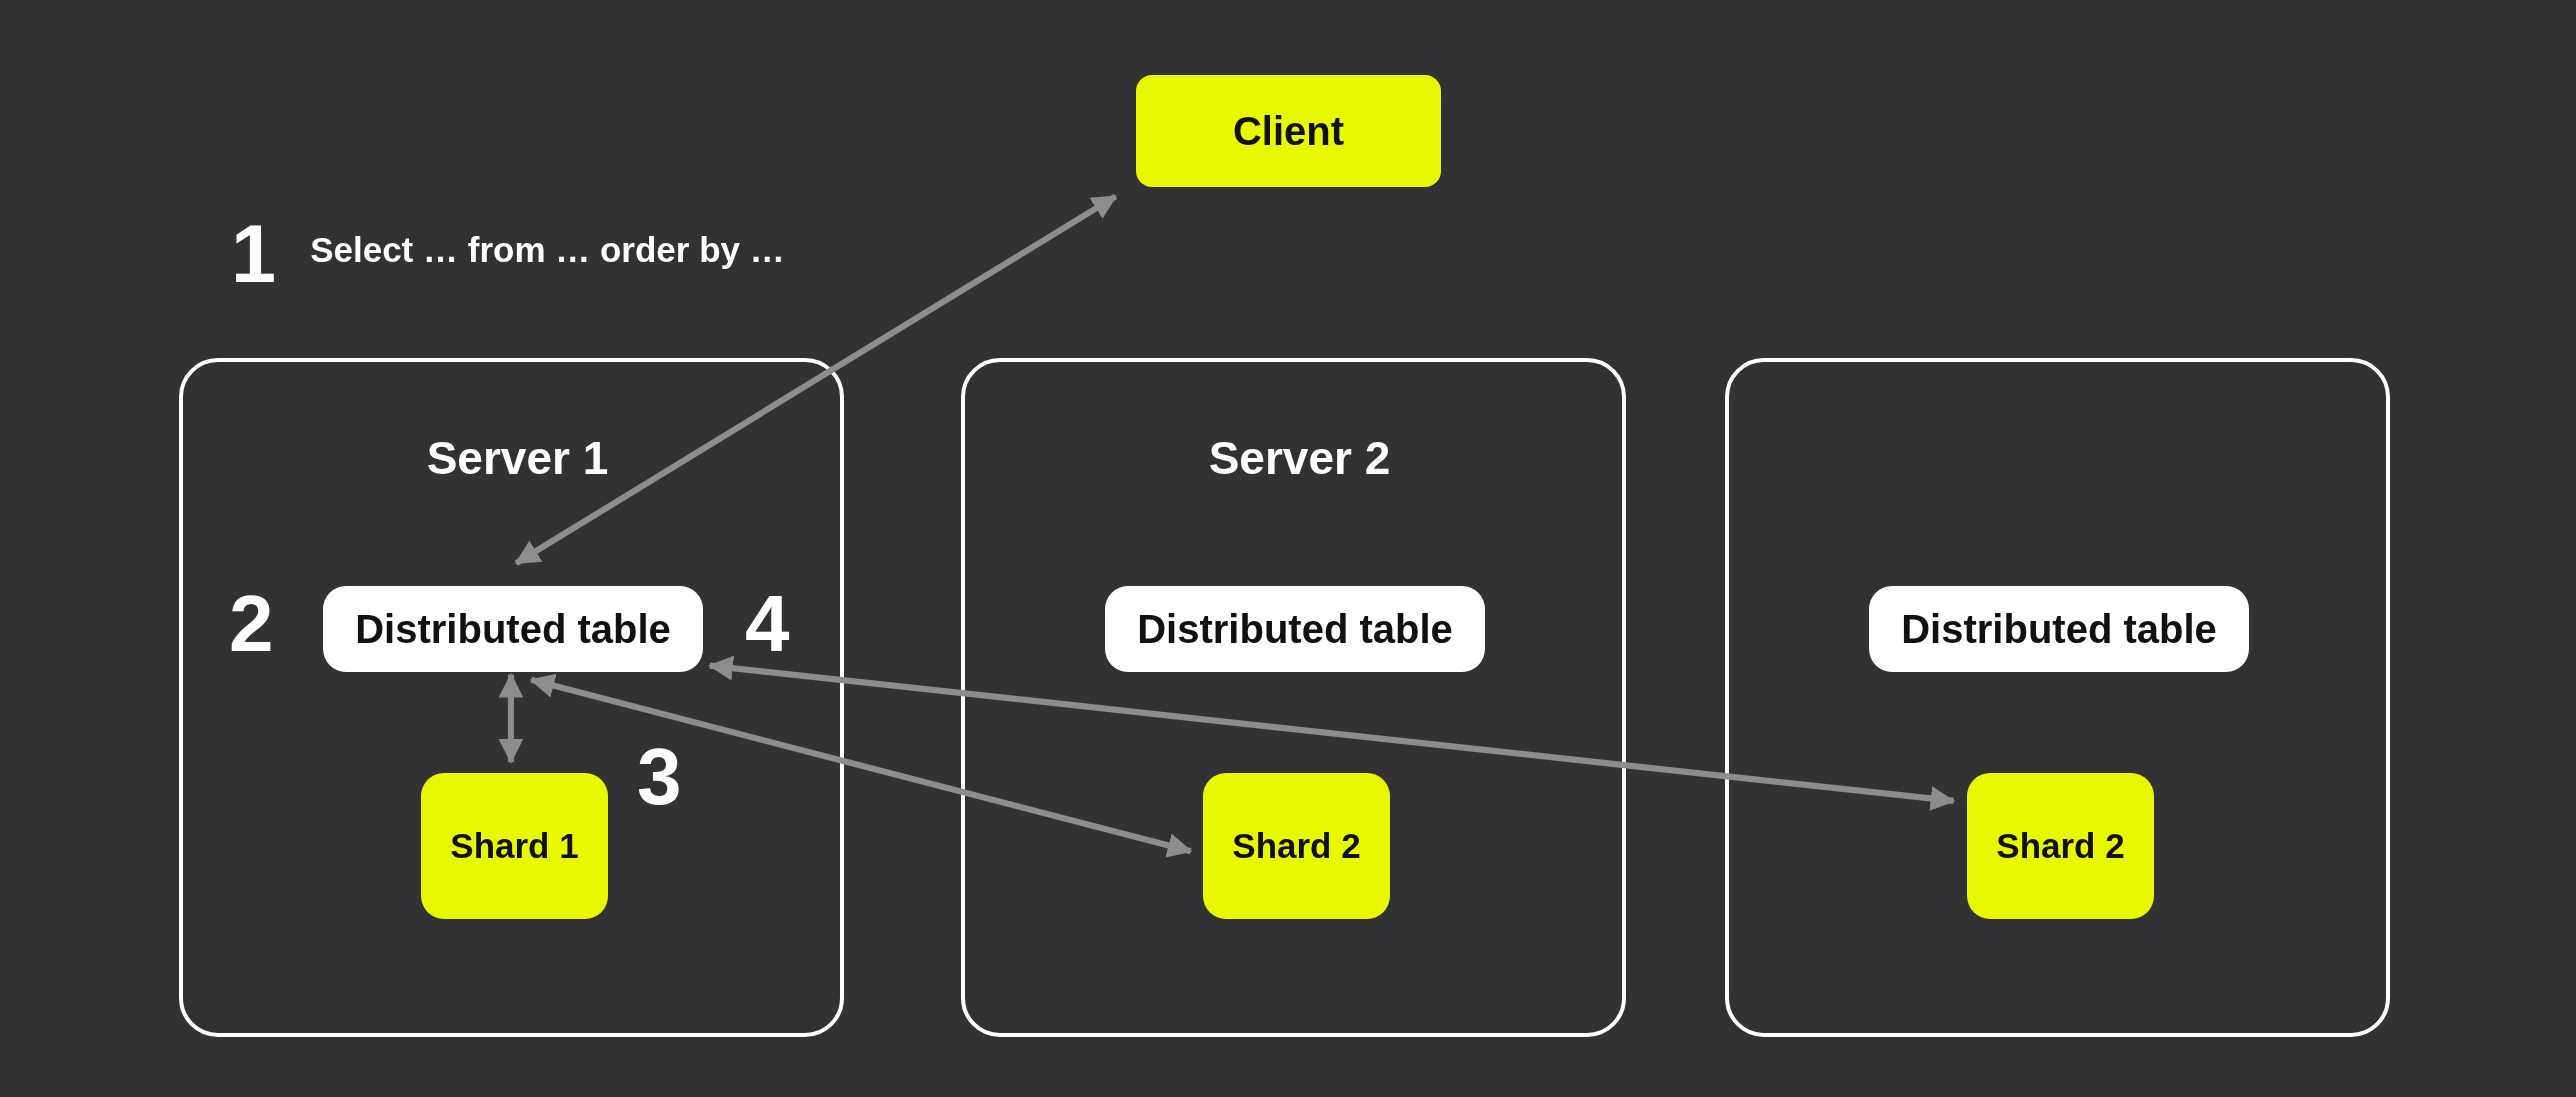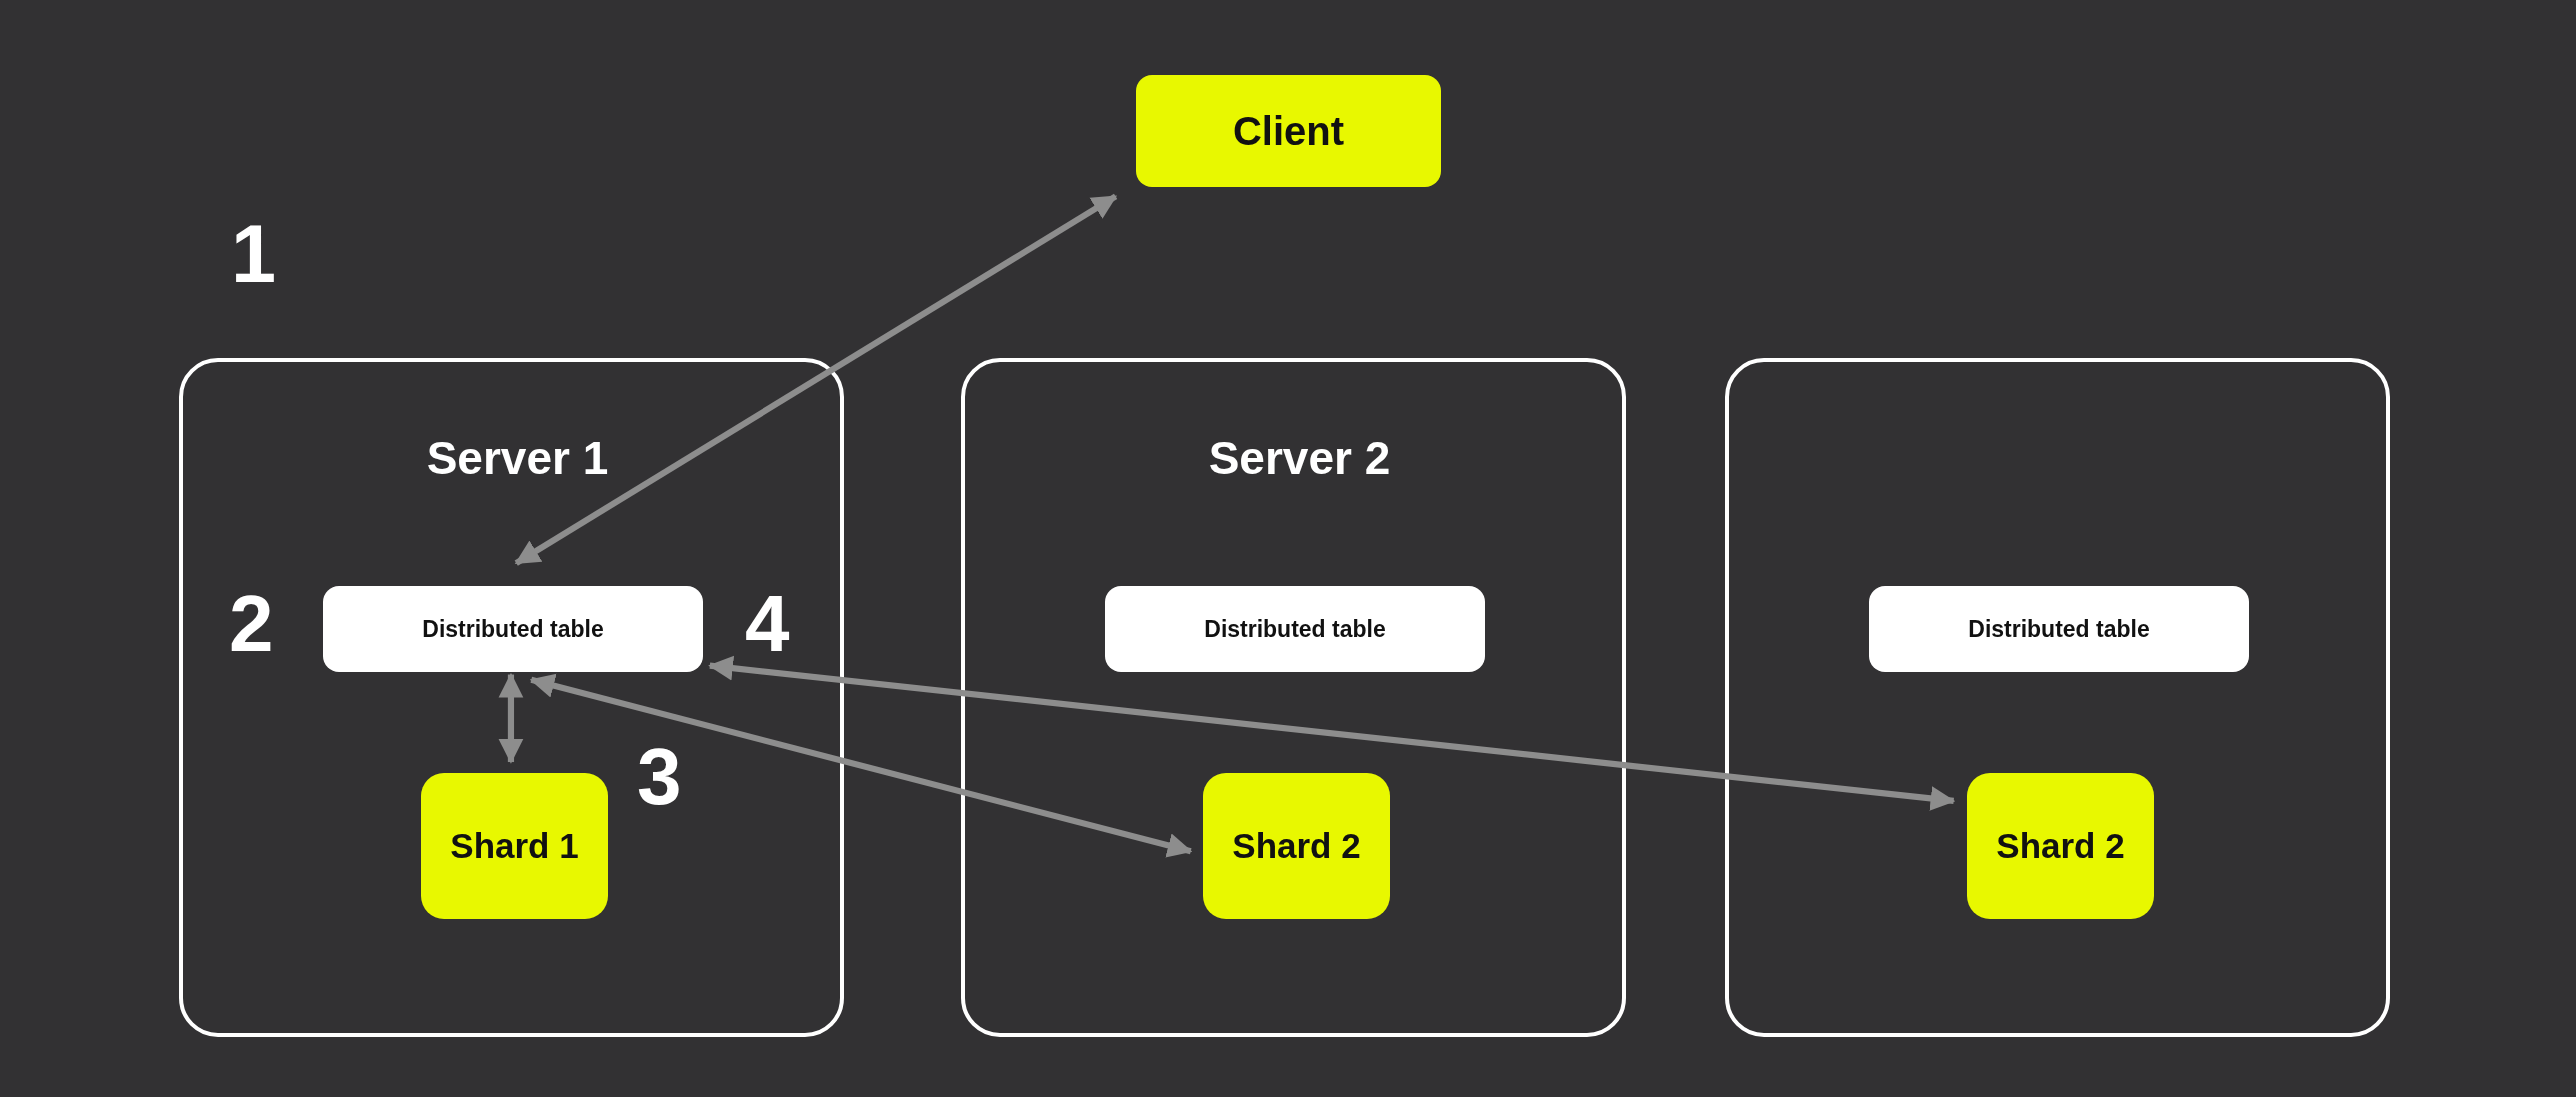--- a/index.html
+++ b/index.html
@@ -79,24 +79,24 @@
   .server-title{
     position:absolute;top:69px;left:0;right:0;
     text-align:center;
     color:var(--text-light);
     font-size:46px;font-weight:700;padding-left:12px;
   }
   .dtable{
     position:absolute;left:140px;top:224px;
     width:380px;height:86px;
     background:var(--box-white);
-    border-radius:16px;
+    border-radius:23px;
     display:flex;align-items:center;justify-content:center;
     color:var(--text-dark);
-    font-size:23px;font-weight:700;
+    font-size:40px;font-weight:700;
   }
   .shard{
     position:absolute;left:238px;top:411px;
     width:187px;height:146px;
     background:var(--accent-yellow);
     border-radius:23px;
     display:flex;align-items:center;justify-content:center;
     color:var(--text-dark);
     font-size:35px;font-weight:700;
   }
@@ -117,20 +117,21 @@
       <line x1="601" y1="769" x2="1347" y2="963" marker-end="url(#ah)" marker-start="url(#ah)"></line>
       <line x1="803" y1="753" x2="2210" y2="906" marker-end="url(#ah)" marker-start="url(#ah)"></line>
     </svg>
 
   <div class="node client">
     <span>Client</span>
   </div>
 
   <div class="step-1-group">
     <span class="step-number">1</span>
+    <span class="step-query">Select … from … order by …</span>
   </div>
 
   <div class="step-number n2">2</div>
   <div class="step-number n3">3</div>
   <div class="step-number n4">4</div>
 
   <div class="servers">
     <div class="server">
       <div class="server-title">Server 1</div>
       <div class="dtable">

